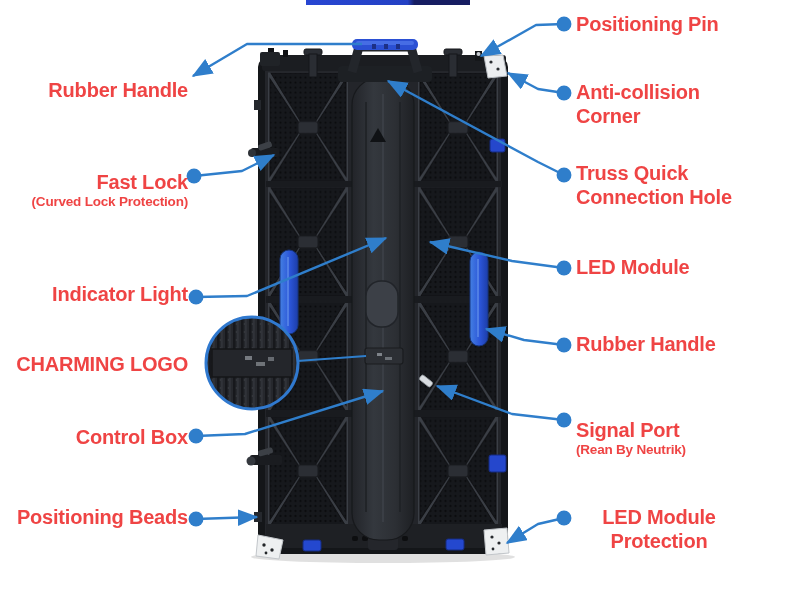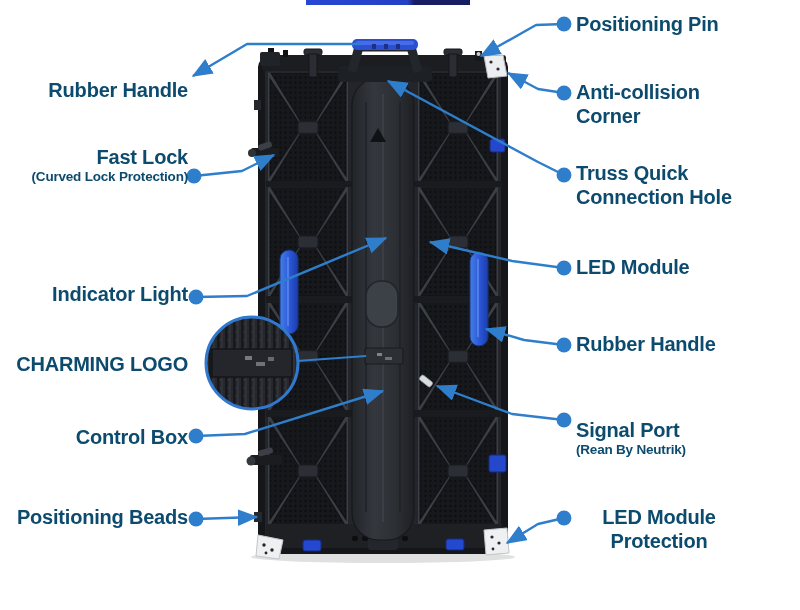--- a/index.html
+++ b/index.html
@@ -1,26 +1,26 @@
 <!DOCTYPE html>
 <html><head>
 <meta charset="utf-8">
 <style>
   html,body{margin:0;padding:0;}
   #stage{
     position:relative;width:800px;height:610px;background:#ffffff;overflow:hidden;
     font-family:"Liberation Sans",sans-serif;
   }
   #art{position:absolute;left:0;top:0;}
-  .lbl{position:absolute;color:#0c4a6e;font-weight:bold;font-size:20px;line-height:1.22;letter-spacing:-0.2px;}
+  .lbl{position:absolute;color:#ef4444;font-weight:bold;font-size:20px;line-height:1.22;letter-spacing:-0.2px;}
   .lbl .sub{display:block;font-size:13.5px;line-height:1.25;letter-spacing:-0.2px;}
   .lbl-left{left:16px;width:172px;text-align:right;}
   .lbl-right{left:576px;width:166px;text-align:left;}
   .t-rubberL{top:78px;}
-  .t-fastlock{top:145px;}
+  .t-fastlock{top:170px;}
   .t-indicator{top:282px;}
   .t-logo{top:352px;}
   .t-controlbox{top:425px;}
   .t-beads{top:505px;}
   .t-pin{top:12px;}
   .t-anticol{top:80px;}
   .t-truss{top:161px;}
   .t-ledmod{top:255px;}
   .t-rubberR{top:332px;}
   .t-signal{top:406px;margin-top:12px;}

